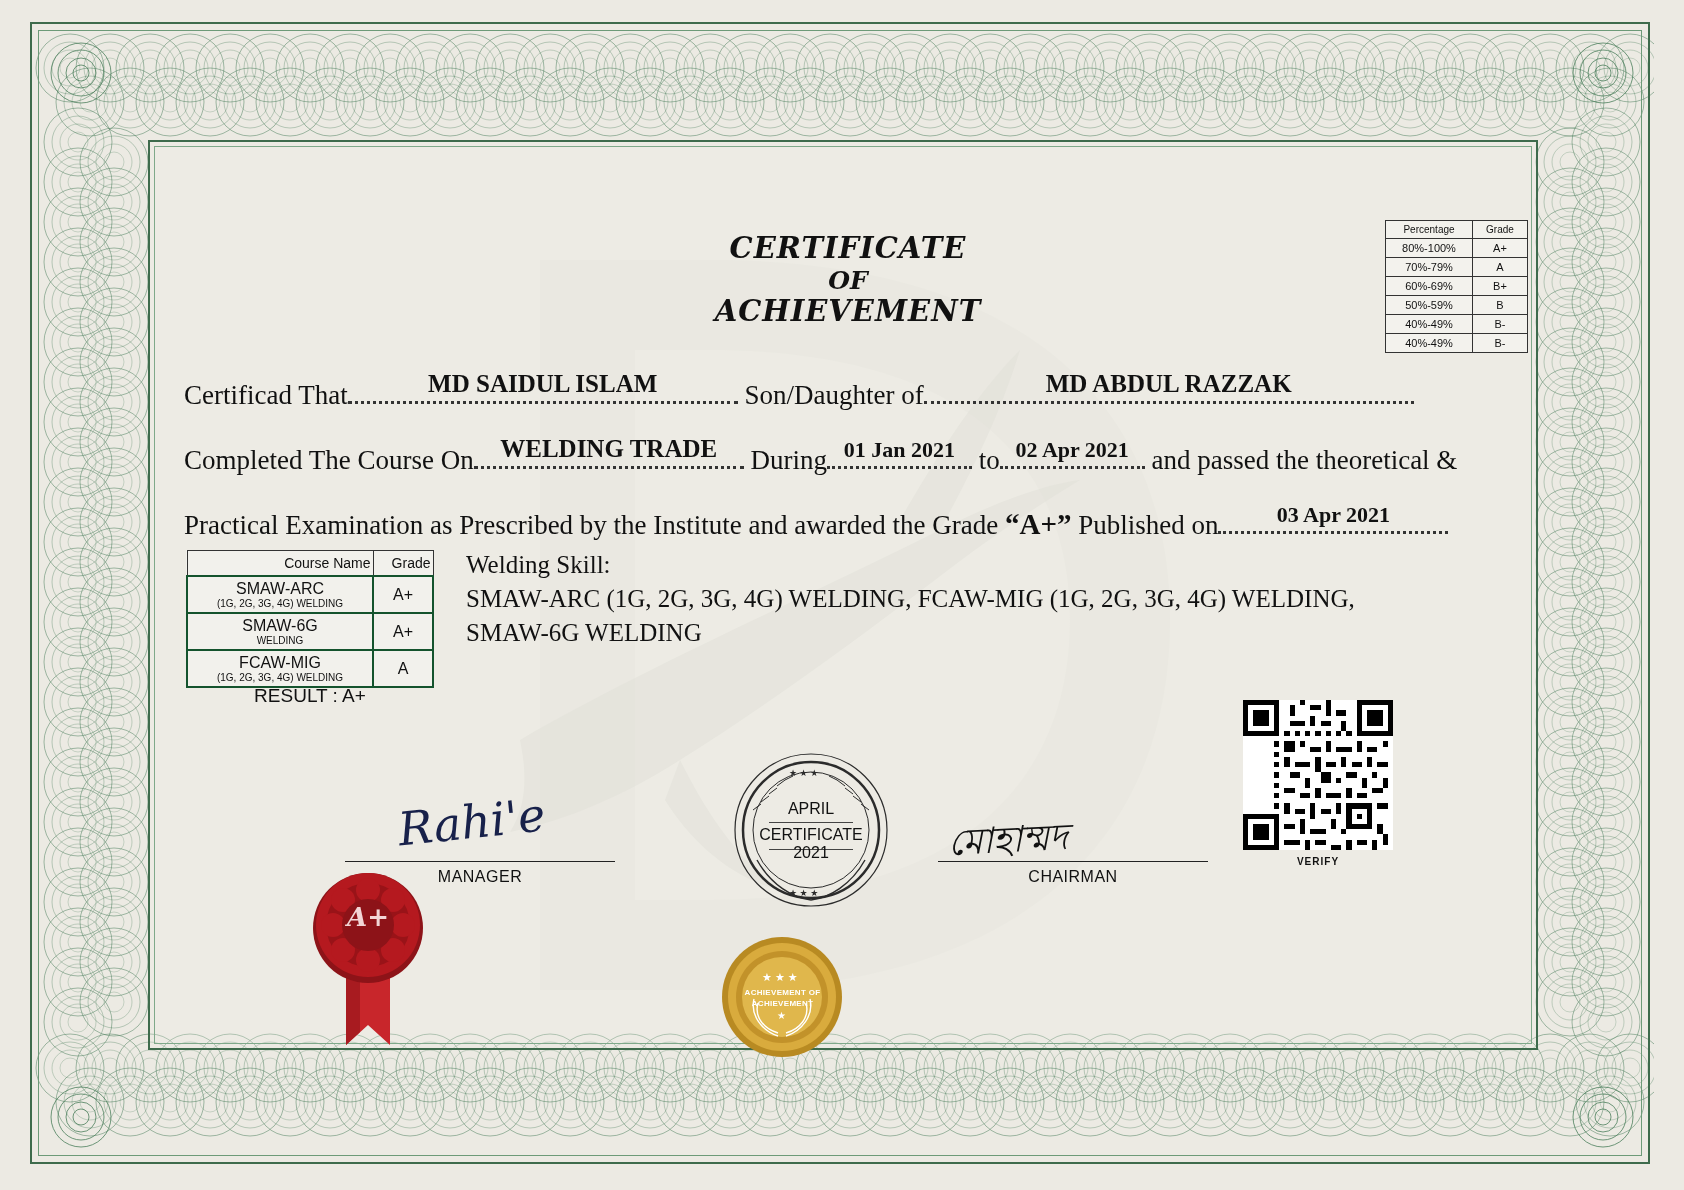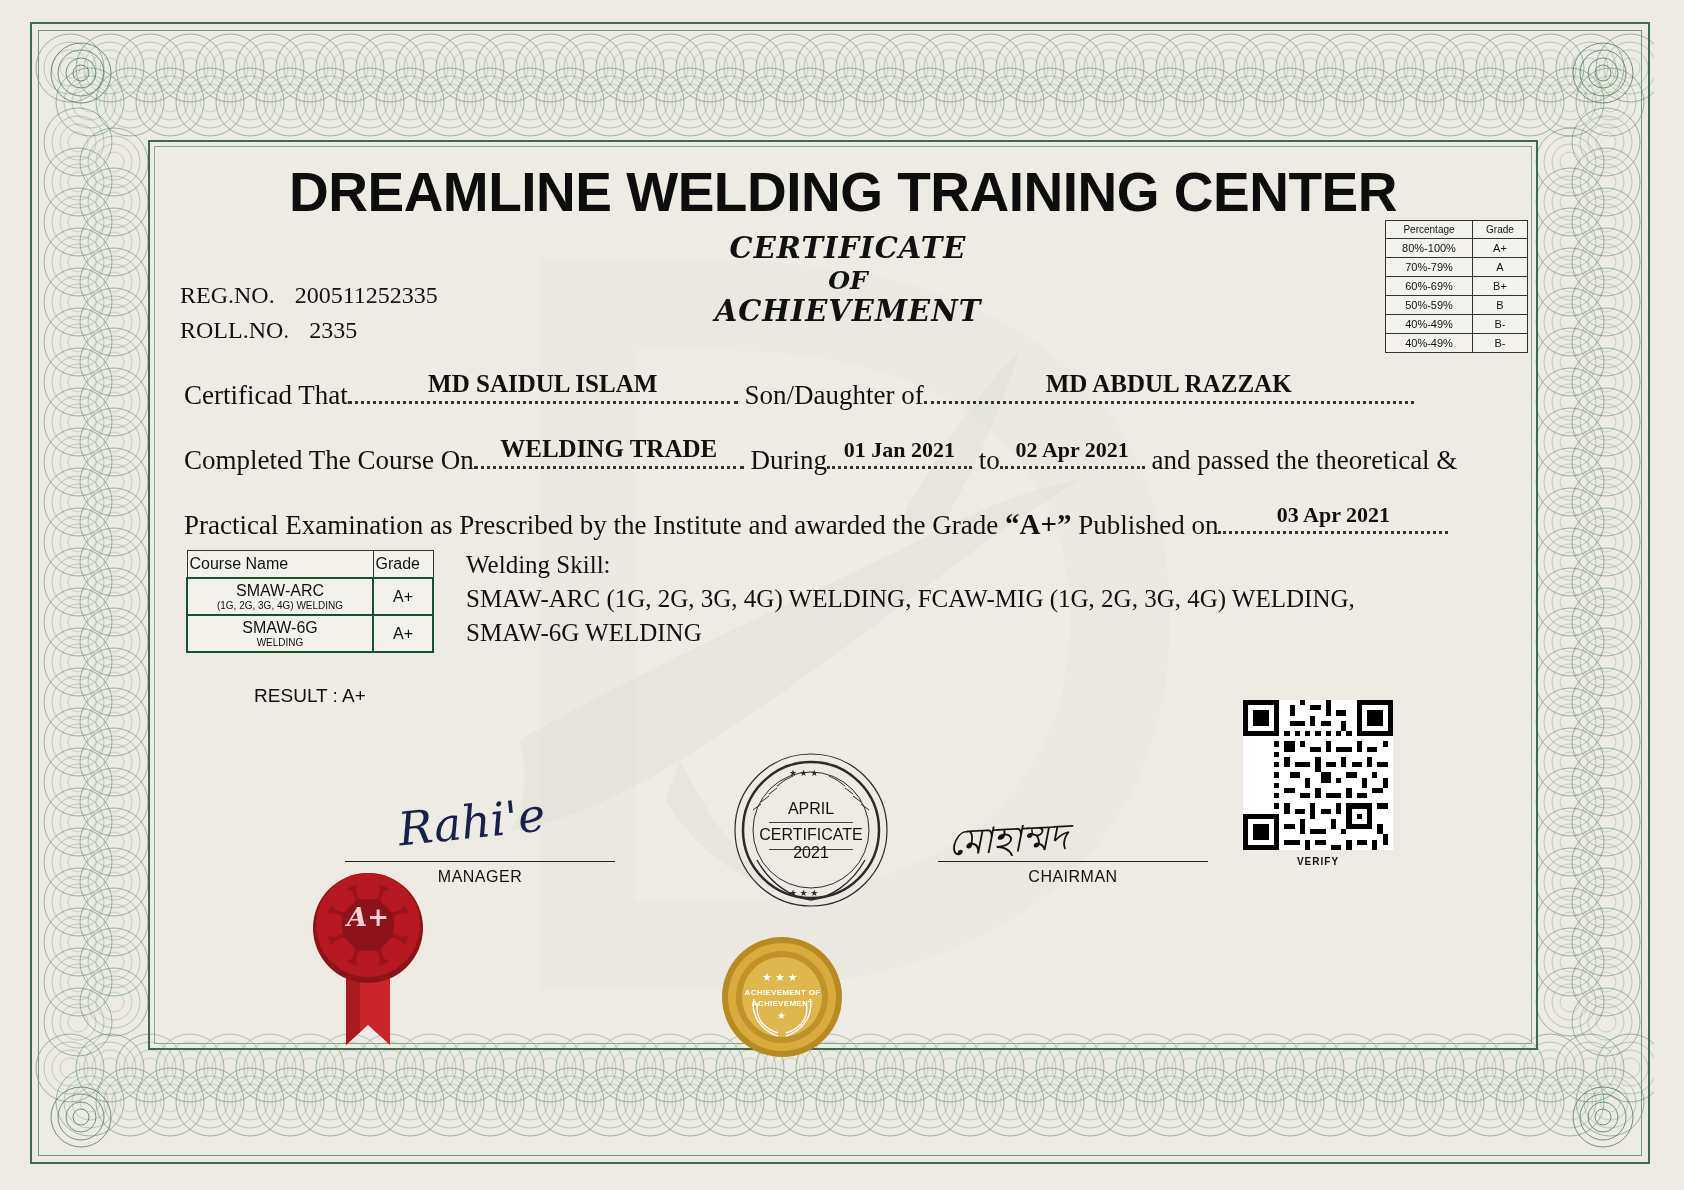--- a/index.html
+++ b/index.html
@@ -189,24 +189,24 @@
     left: 38px;
     top: 410px;
     border-collapse: collapse;
     font-family: "Liberation Sans", sans-serif;
     color: #111;
     background: rgba(255,255,255,0.3);
     width: 248px;
   }
   .course-table th {
     border: 1px solid #333;
-    font-size: 16px;
+    font-size: 14px;
     font-weight: normal;
     padding: 4px 2px;
-    text-align: left;
+    text-align: right;
   }
   .course-table td {
     border: 2px solid #14532d;
     text-align: center;
     padding: 3px 2px;
   }
   .course-table td.name .n1 { font-size: 16px; }
   .course-table td.name .n2 { font-size: 10px; }
   .course-table td.grade { font-size: 16px; width: 54px; }
   .result-line {
@@ -713,38 +713,27 @@
         <path d="M300 560 C330 620 360 660 400 690 C350 678 310 640 285 600 Z"></path>
       </g>
     </svg>
   </div>
 
   <div class="inner-frame"></div>
   <div class="inner-frame2"></div>
 
   <div class="content">
 
-    <div class="school-title">DREAMLINE WELDING TRAINING CENTER</div>
 
     <div class="cert-of">
       <div class="l1">CERTIFICATE</div>
       <div class="l2">OF</div>
       <div class="l3">ACHIEVEMENT</div>
     </div>
 
-    <div class="reg-block">
-      <div class="row">
-        <span class="lbl">REG.NO.</span>
-        <span class="val">200511252335</span>
-      </div>
-      <div class="row">
-        <span class="lbl">ROLL.NO.</span>
-        <span class="val">2335</span>
-      </div>
-    </div>
 
     <table class="grade-scale">
       <thead>
         <tr>
           <th>Percentage</th>
           <th>Grade</th>
         </tr>
       </thead>
       <tbody>
         <tr>
@@ -806,20 +795,27 @@
             <div class="n2">(1G, 2G, 3G, 4G) WELDING</div>
           </td>
           <td class="grade">A+</td>
         </tr>
         <tr>
           <td class="name">
             <div class="n1">SMAW-6G</div>
             <div class="n2">WELDING</div>
           </td>
           <td class="grade">A+</td>
+        </tr>
+        <tr>
+          <td class="name">
+            <div class="n1">FCAW-MIG</div>
+            <div class="n2">(1G, 2G, 3G, 4G) WELDING</div>
+          </td>
+          <td class="grade">A</td>
         </tr>
       </tbody>
     </table>
     <div class="result-line">RESULT : A+</div>
 
     <div class="skill-block">
       <div>Welding Skill:</div>
       <div>SMAW-ARC (1G, 2G, 3G, 4G) WELDING, FCAW-MIG (1G, 2G, 3G, 4G) WELDING,</div>
       <div>SMAW-6G WELDING</div>
     </div>

